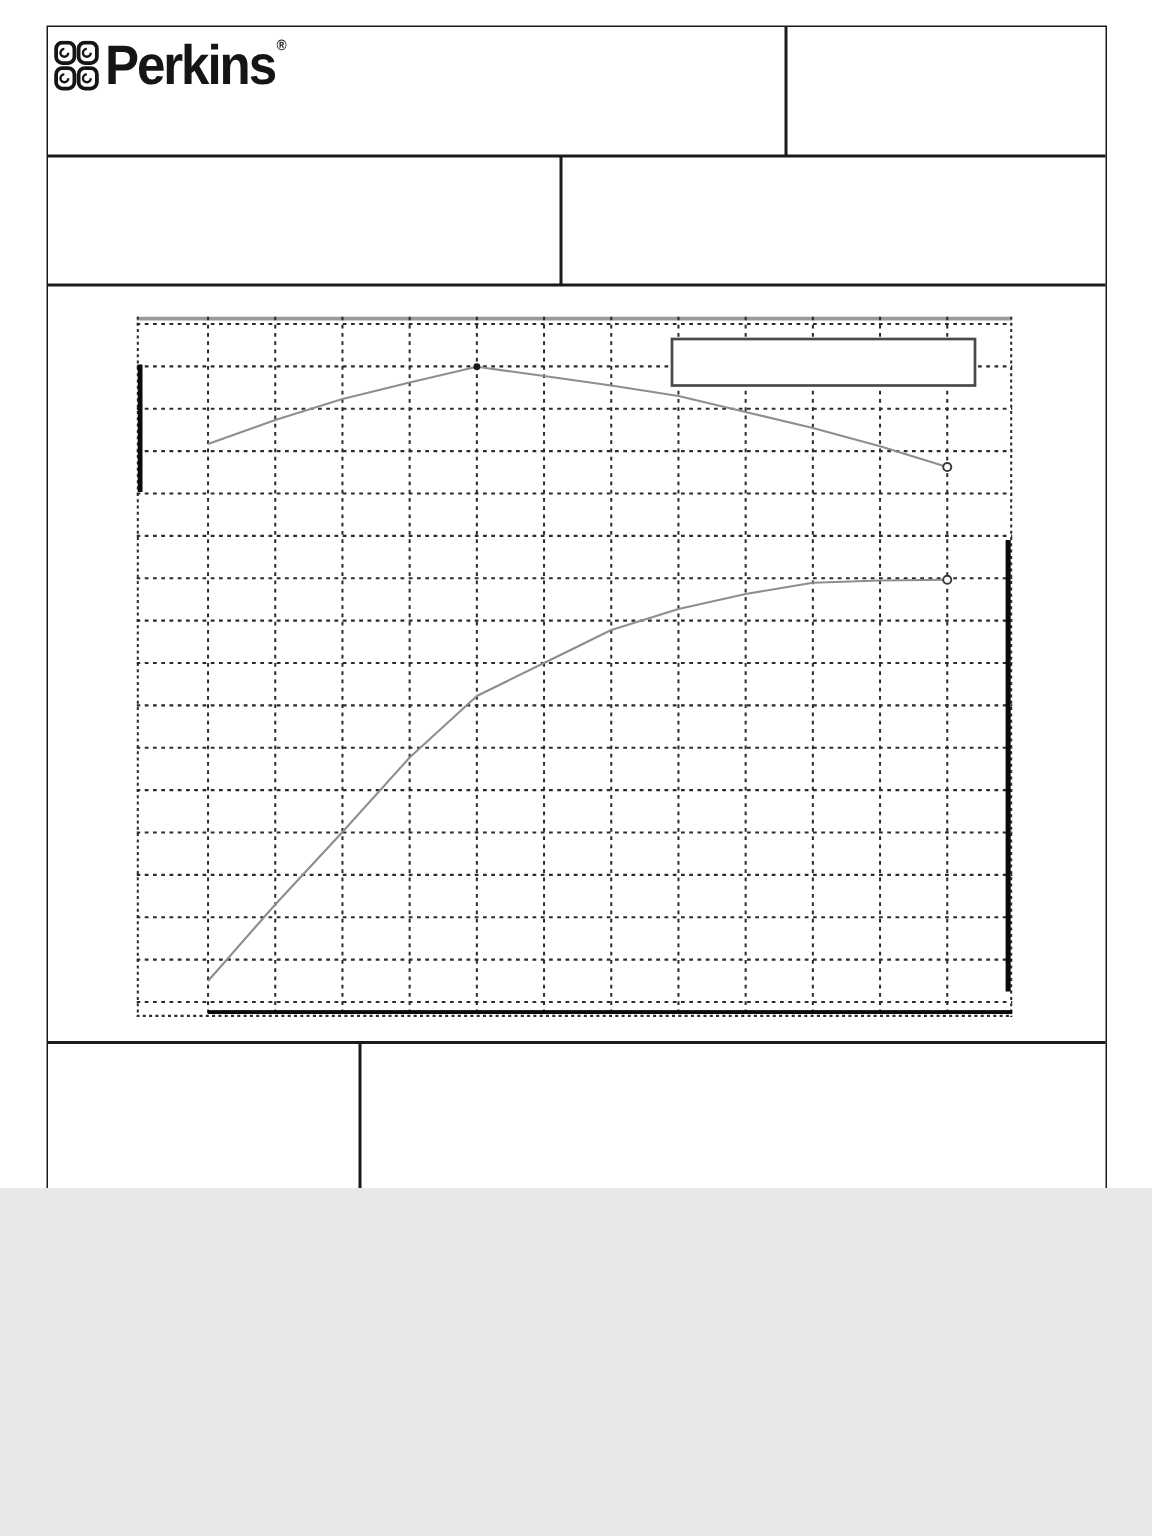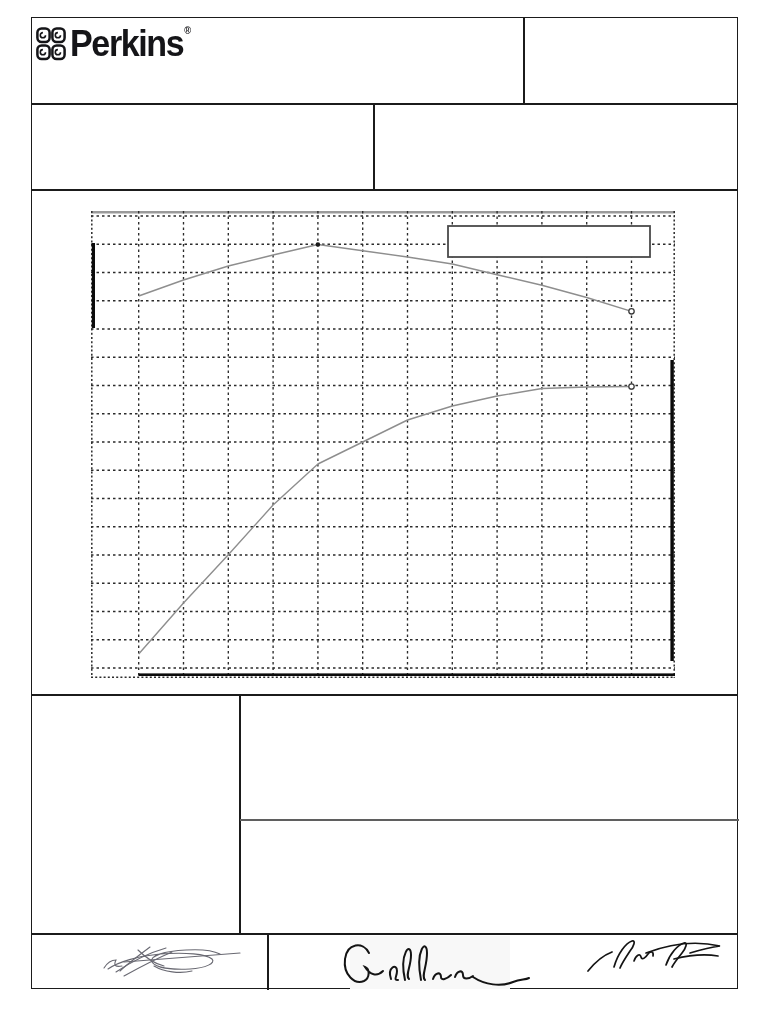--- a/index.html
+++ b/index.html
@@ -1,17 +1,17 @@
 <!DOCTYPE html>
 <html><head>
 <meta charset="utf-8">
 <style>
   html,body{margin:0;padding:0;background:#e8e8e8;}
   .page{
-    position:relative;width:768px;height:1024px;background:#ffffff;
+    position:relative;width:768px;height:792px;background:#ffffff;
     font-family:"Liberation Sans", sans-serif;overflow:hidden;
   }
   .doc{position:absolute;left:31px;top:17px;width:707px;height:972px;border:1.8px solid #1b1b1b;box-sizing:border-box;}
   .hline{position:absolute;left:0;width:100%;height:1.7px;background:#1b1b1b;}
   .vline{position:absolute;width:1.7px;background:#1b1b1b;}
   .grayline{position:absolute;height:2.2px;background:#5f5f5f;}
   .cell{position:absolute;box-sizing:border-box;}
   .brandwrap{position:absolute;left:4px;top:9px;display:flex;align-items:flex-start;}
   .wordmark{
     font-size:37px;font-weight:900;letter-spacing:-1.5px;color:#151518;

